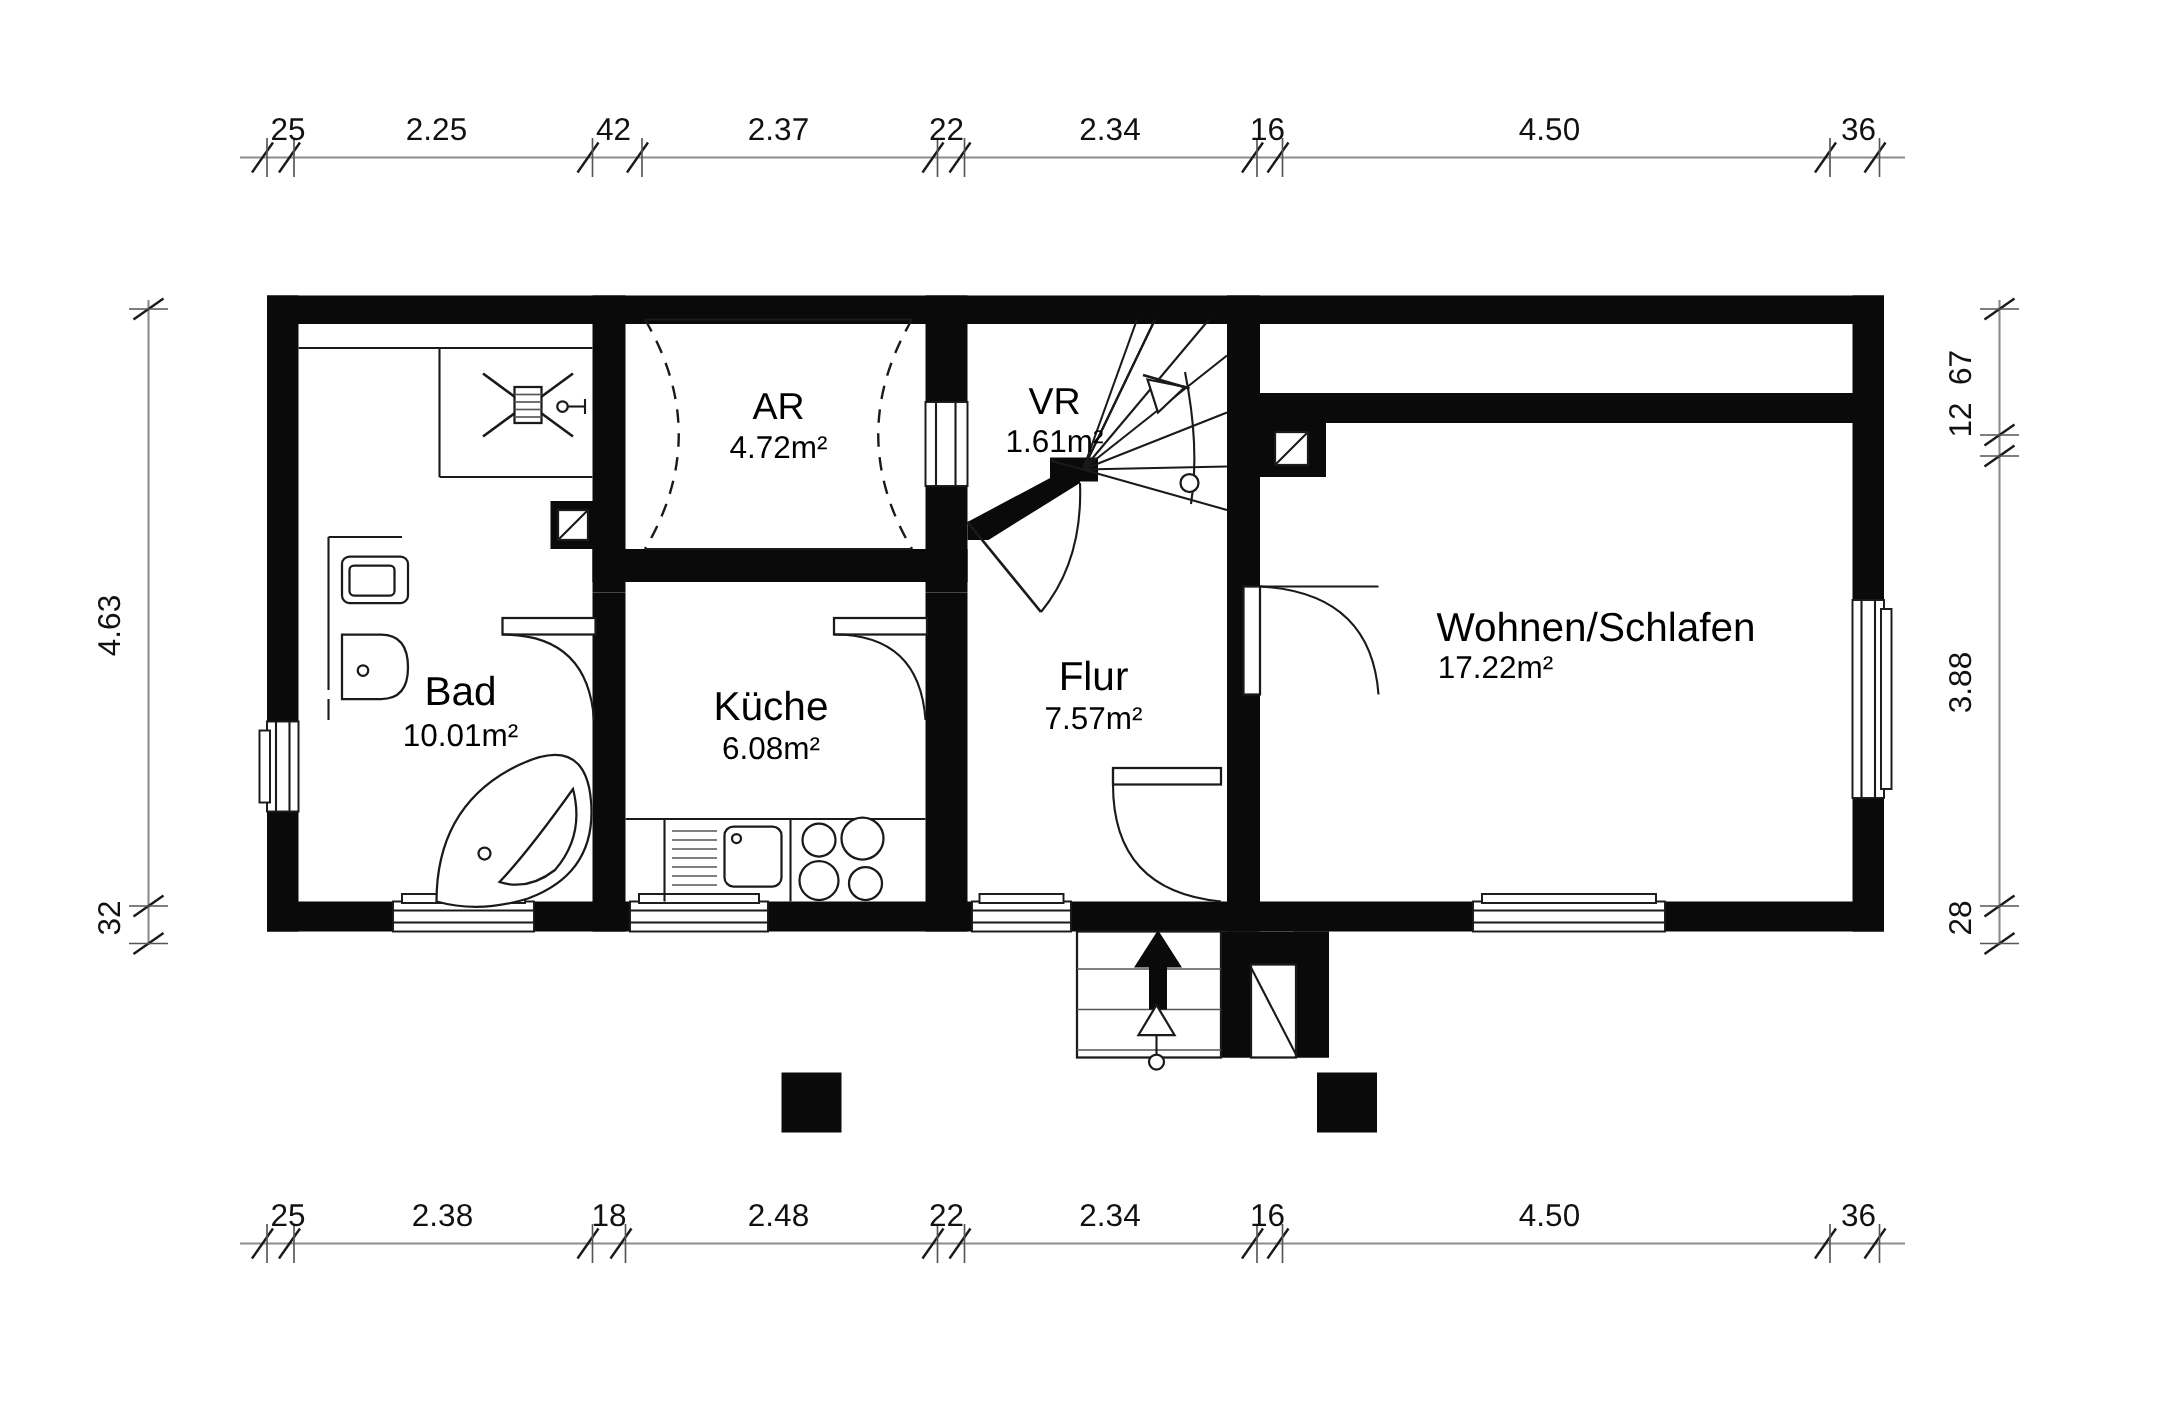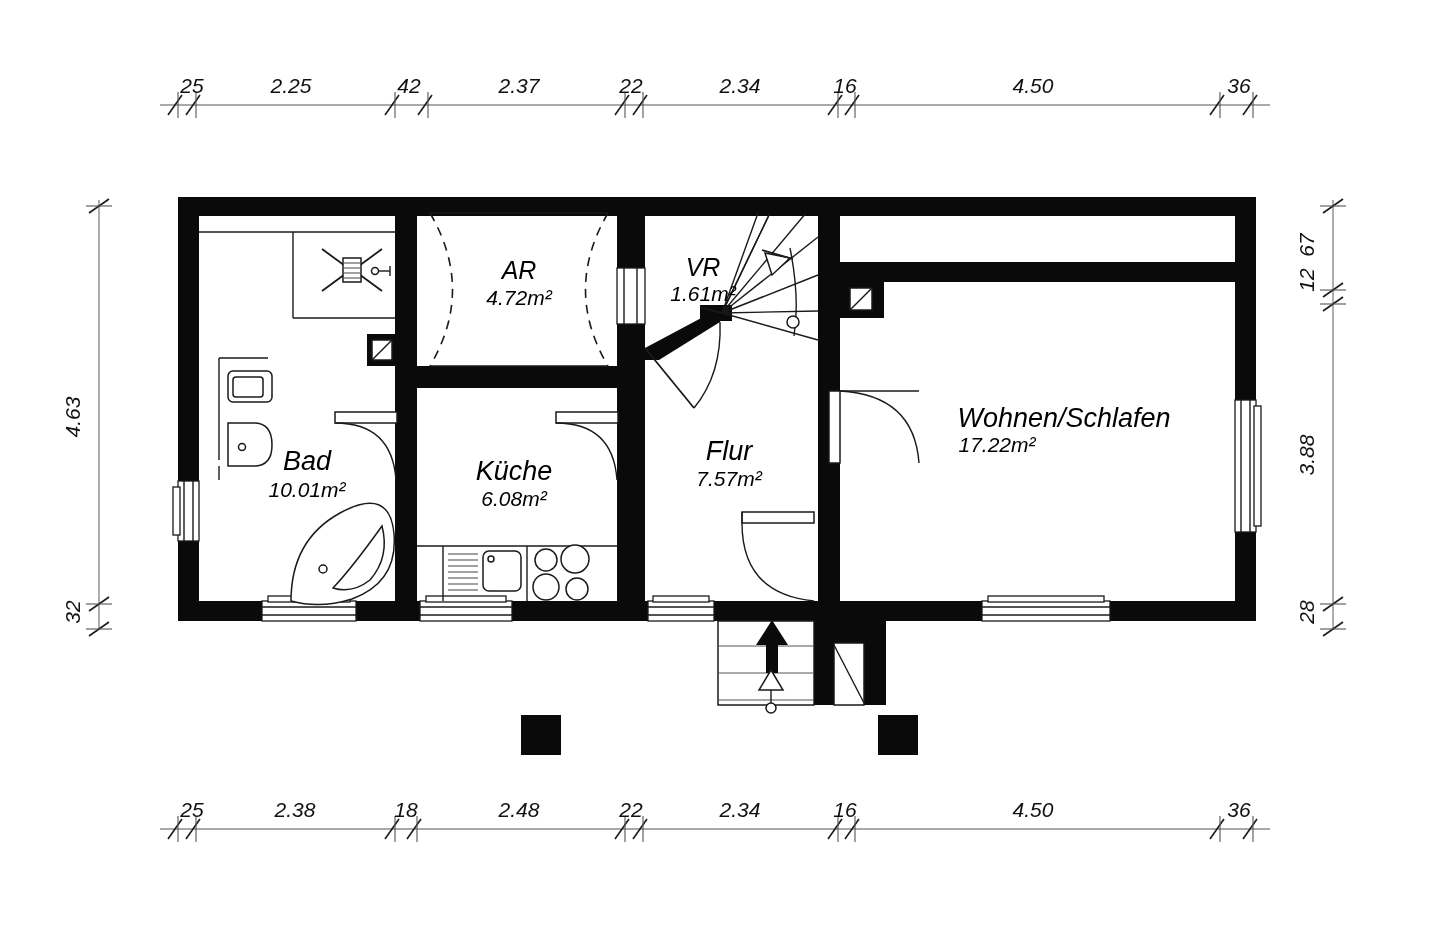--- a/index.html
+++ b/index.html
@@ -12,21 +12,20 @@
     height: 942px;
     position: relative;
     font-family: "Liberation Sans", sans-serif;
     overflow: hidden;
   }
   #plan-root {
     position: absolute;
     left: 0; top: 0;
     width: 1440px;
     height: 836px;
-    font-style: italic;
   }
   svg.plan { display: block; }
 
   .dimtext {
     font-family: "Liberation Sans", sans-serif;
     font-size: 21px;
     fill: #111111;
     text-anchor: middle;
     dominant-baseline: alphabetic;
   }

